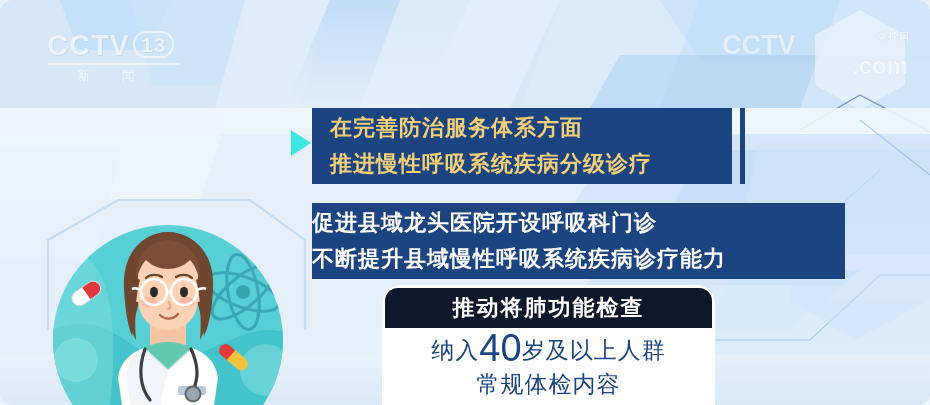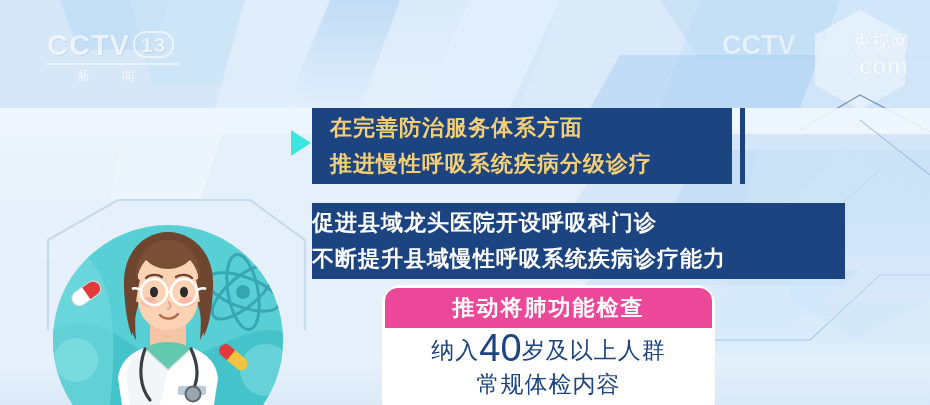--- a/index.html
+++ b/index.html
@@ -5,20 +5,21 @@
 <style>
   html,body{margin:0;padding:0;}
   body{
     width:930px;height:405px;overflow:hidden;
     font-family:"Liberation Sans","DejaVu Sans",sans-serif;
     background:#e9f2fb;
   }
   #stage{
     position:relative;width:930px;height:405px;overflow:hidden;
     background:linear-gradient(160deg,#dce9f8 0%,#e8f2fb 30%,#eef5fc 55%,#e4eff9 100%);
+    border-radius:13px;
   }
 
   
   .bg{position:absolute;inset:0;overflow:hidden;}
   .bg svg{position:absolute;inset:0;width:930px;height:405px;}
 
   
   #cctv13{
     position:absolute;left:47px;top:28px;width:132px;height:62px;
     opacity:.62;
@@ -42,21 +43,21 @@
   
   #watermark{
     position:absolute;right:18px;top:30px;width:190px;height:52px;opacity:.55;
     color:#ffffff;
   }
   #watermark .wm-main{
     font-size:27px;font-weight:700;letter-spacing:0px;line-height:30px;
     text-shadow:0 0 1px #8fb2d4;white-space:nowrap;
   }
   #watermark .wm-cn{
-    position:absolute;right:2px;top:0px;font-size:18px;font-weight:700;letter-spacing:1px;
+    position:absolute;right:2px;top:0px;font-size:10px;font-weight:700;letter-spacing:1px;
     text-shadow:0 0 1px #8fb2d4;
   }
   #watermark .wm-com{
     position:absolute;right:4px;top:22px;font-size:24px;font-weight:700;
     text-shadow:0 0 1px #8fb2d4;
   }
 
   
   #doctor{position:absolute;left:18px;top:210px;width:300px;height:195px;}
   #doctor svg{display:block;}
@@ -80,21 +81,21 @@
   #block2 .line{
     color:#ffffff;font-weight:700;font-size:22px;line-height:36px;
     white-space:nowrap;letter-spacing:1px;
   }
   #block2 .line.l1{padding-top:2px;}
 
   #block3{left:385px;top:288px;width:327px;height:120px;
           background:#ffffff;border-radius:16px 16px 0 0;
           box-shadow:0 0 0 3px #ffffff;}
   #block3 .head{
-    height:40px;background:#ec4899;border-radius:13px 13px 0 0;
+    height:40px;background:#0f172a;border-radius:13px 13px 0 0;
     display:flex;align-items:center;justify-content:center;
   }
   #block3 .head span{
     color:#ffffff;font-weight:700;font-size:22px;letter-spacing:2px;white-space:nowrap;
   }
   #block3 .body{
     padding-top:3px;text-align:center;
   }
   #block3 .b-line{
     color:#1c4480;font-weight:400;font-size:23px;line-height:34px;

